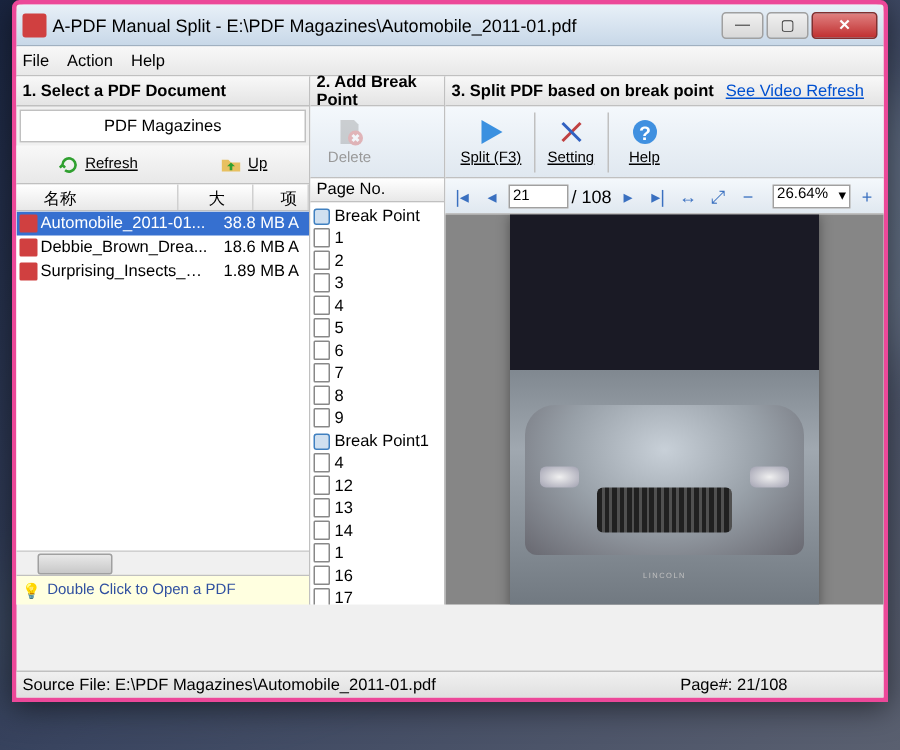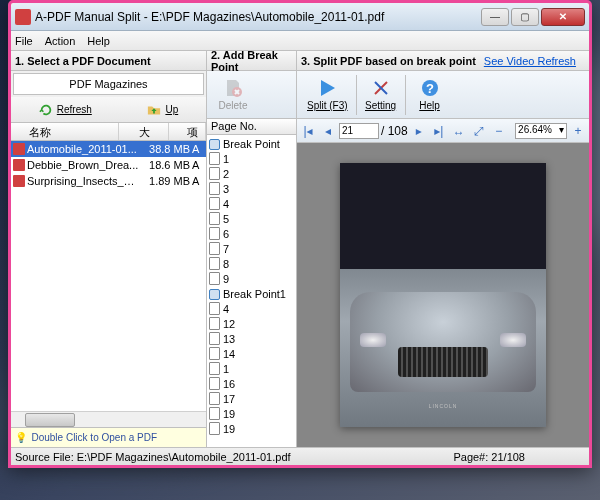--- a/index.html
+++ b/index.html
@@ -81,21 +81,21 @@
 
 .preview { flex: 1; background: #868686; display: flex; align-items: center; justify-content: center; overflow: hidden; }
 .page-img { width: 206px; height: 264px; background: linear-gradient(180deg, #1a1a25 0%, #1a1a25 40%, #808890 40%, #a0a8b0 60%, #707880 100%); position: relative; box-shadow: 0 2px 8px rgba(0,0,0,0.4); }
 .car-body { position: absolute; bottom: 35px; left: 10px; right: 10px; height: 100px; background: radial-gradient(ellipse at 50% 30%, #c8d0d8 0%, #98a0a8 50%, #686870 100%); border-radius: 20px 20px 8px 8px; }
 .car-grille { position: absolute; bottom: 50px; left: 50%; transform: translateX(-50%); width: 90px; height: 30px; background: repeating-linear-gradient(90deg, #202020 0, #202020 3px, #505050 3px, #505050 5px); border-radius: 4px; }
 .headlight { position: absolute; bottom: 80px; width: 26px; height: 14px; background: radial-gradient(#f0f0f0, #a0a0b0); border-radius: 4px; }
 .hl-l { left: 20px; }
 .hl-r { right: 20px; }
 .ad-text { position: absolute; bottom: 18px; left: 0; right: 0; text-align: center; color: #c0c0c0; font-size: 5px; letter-spacing: 1px; }
 
-.statusbar { height: 18px; background: linear-gradient(#f0f0f0, #e0e0e0); border-top: 1px solid #c0c0c0; display: flex; align-items: center; padding: 0 4px; font-size: 11px; }
+.statusbar { height: 18px; background: linear-gradient(#f0f0f0, #e0e0e0); border-top: 1px solid #c0c0c0; display: flex; align-items: center; padding: 0 4px; font-size: 11px; margin-top: 44px; }
 .statusbar .sb-right { margin-left: auto; margin-right: 60px; }
 </style>
 </head>
 <body>
 
 <div class="desktop-bg">
   <div class="blur-shape bs1"></div>
   <div class="blur-shape bs2"></div>
 </div>
 

